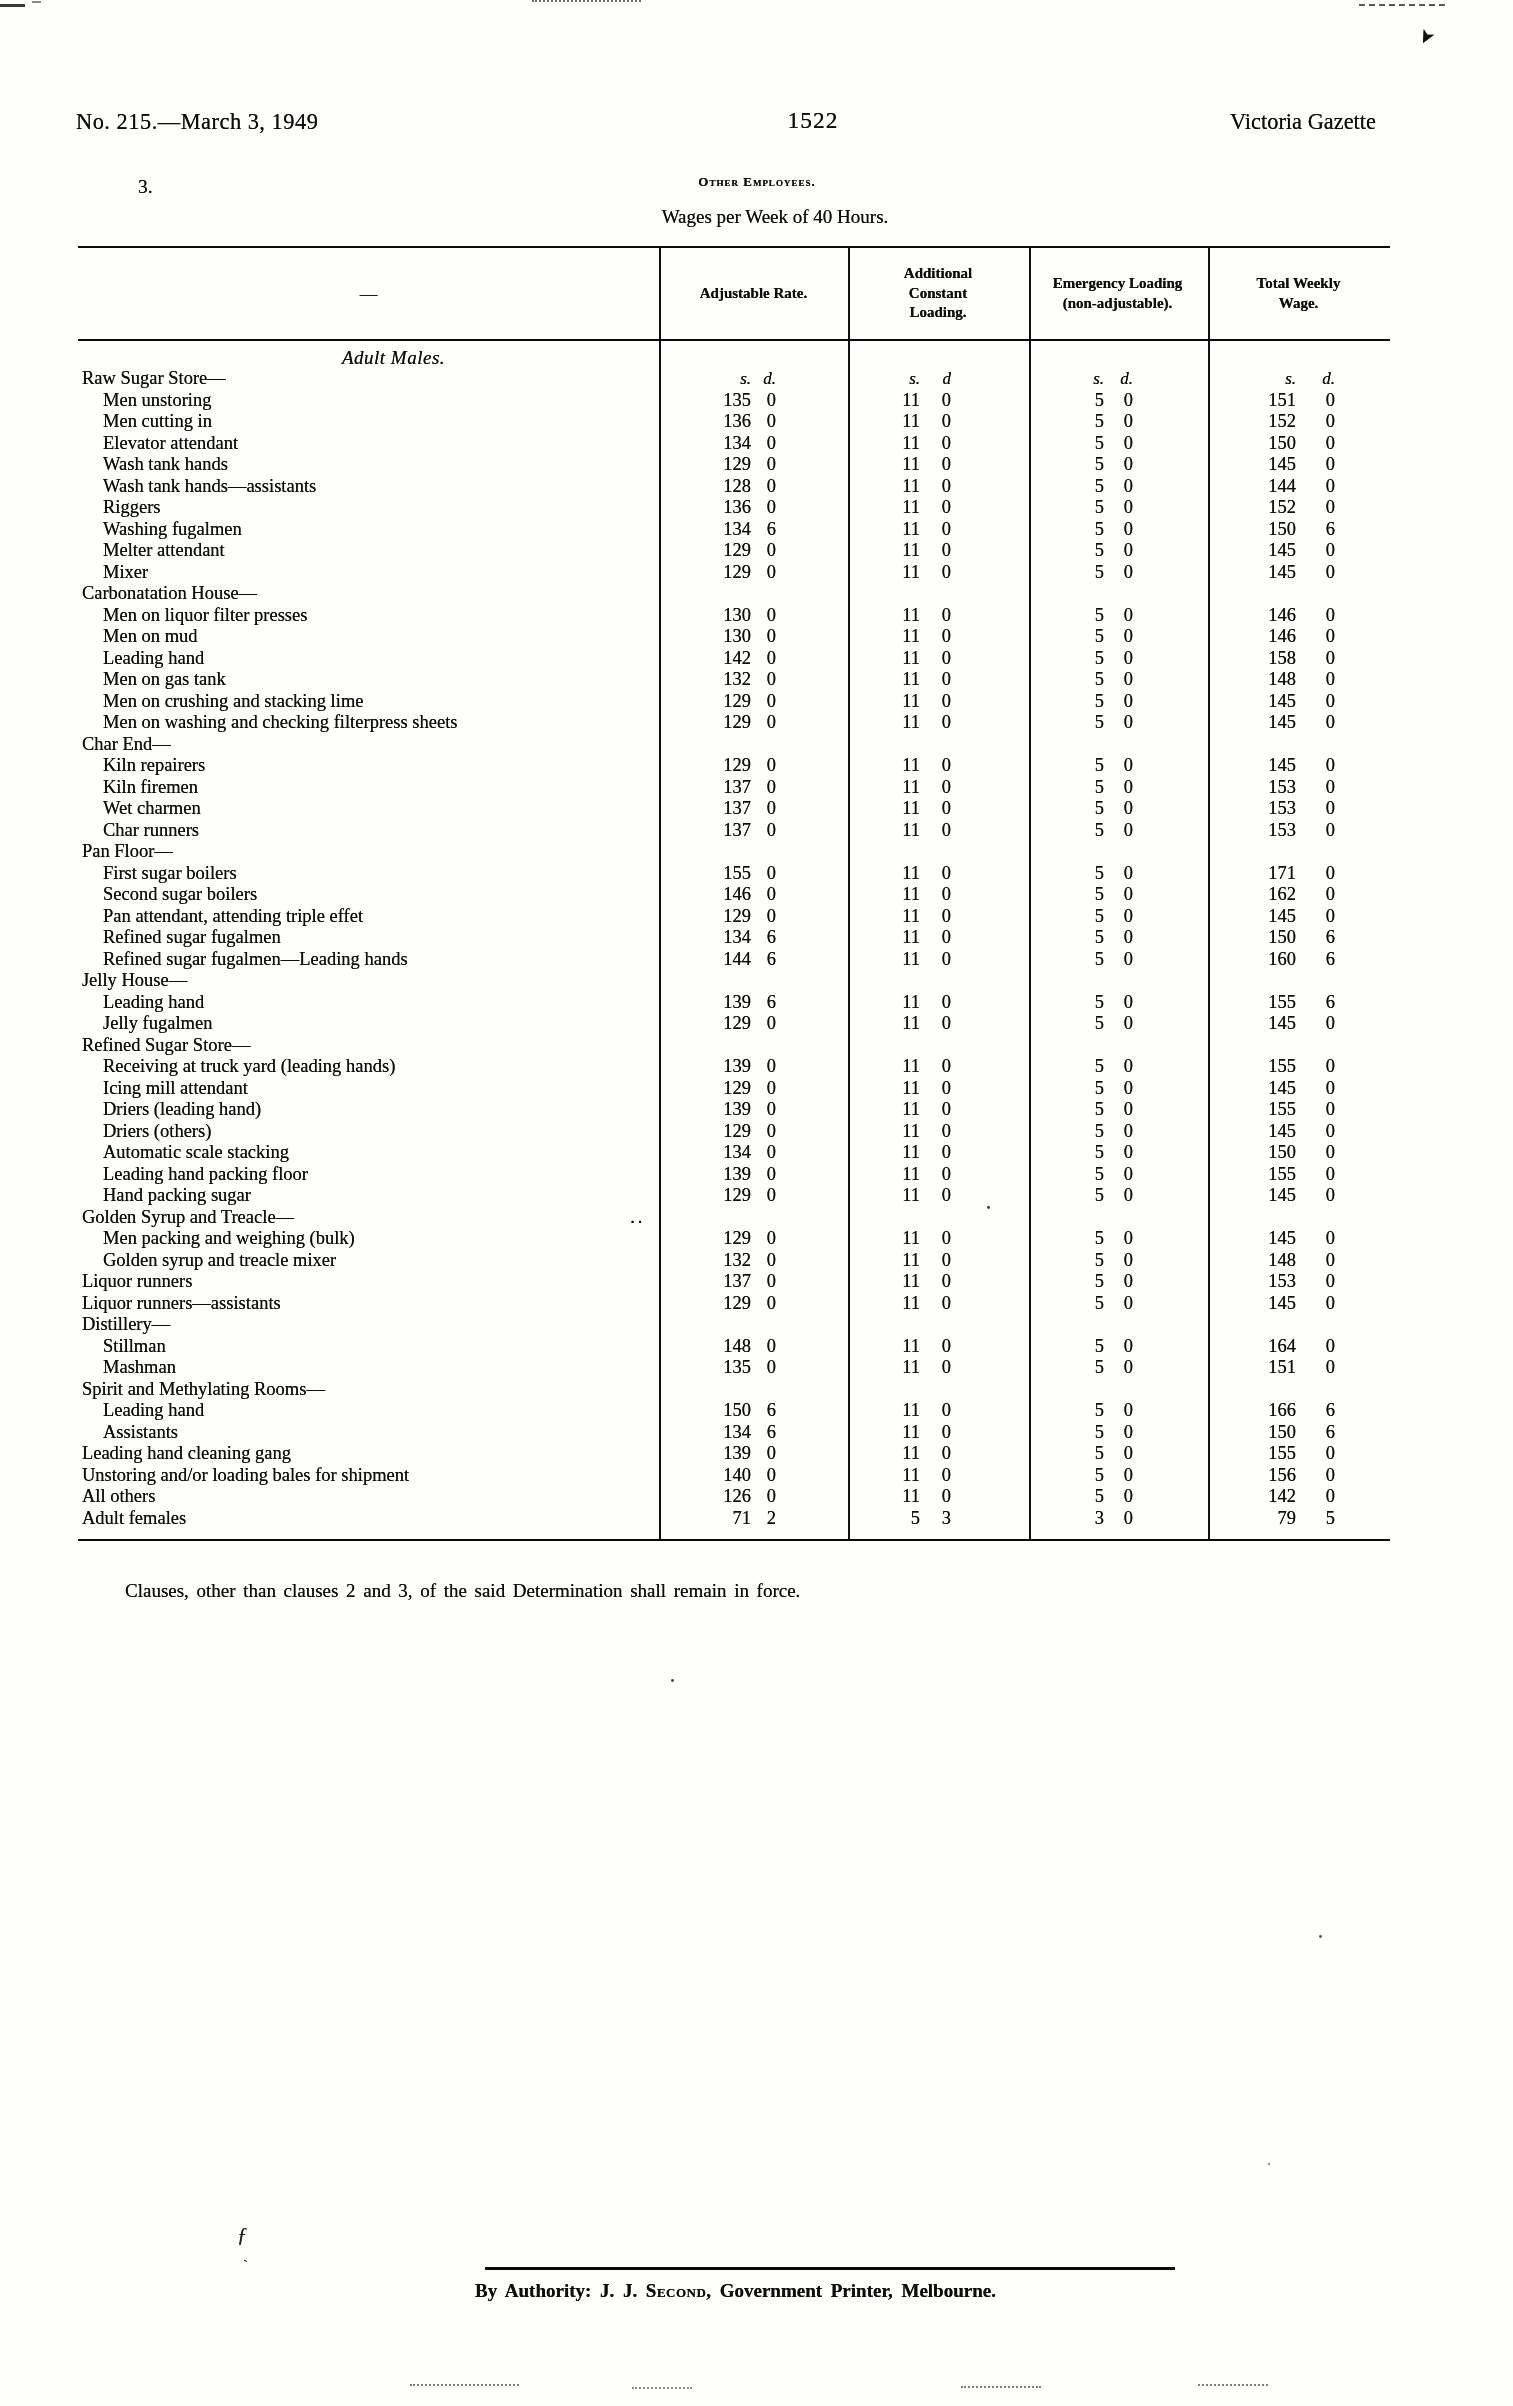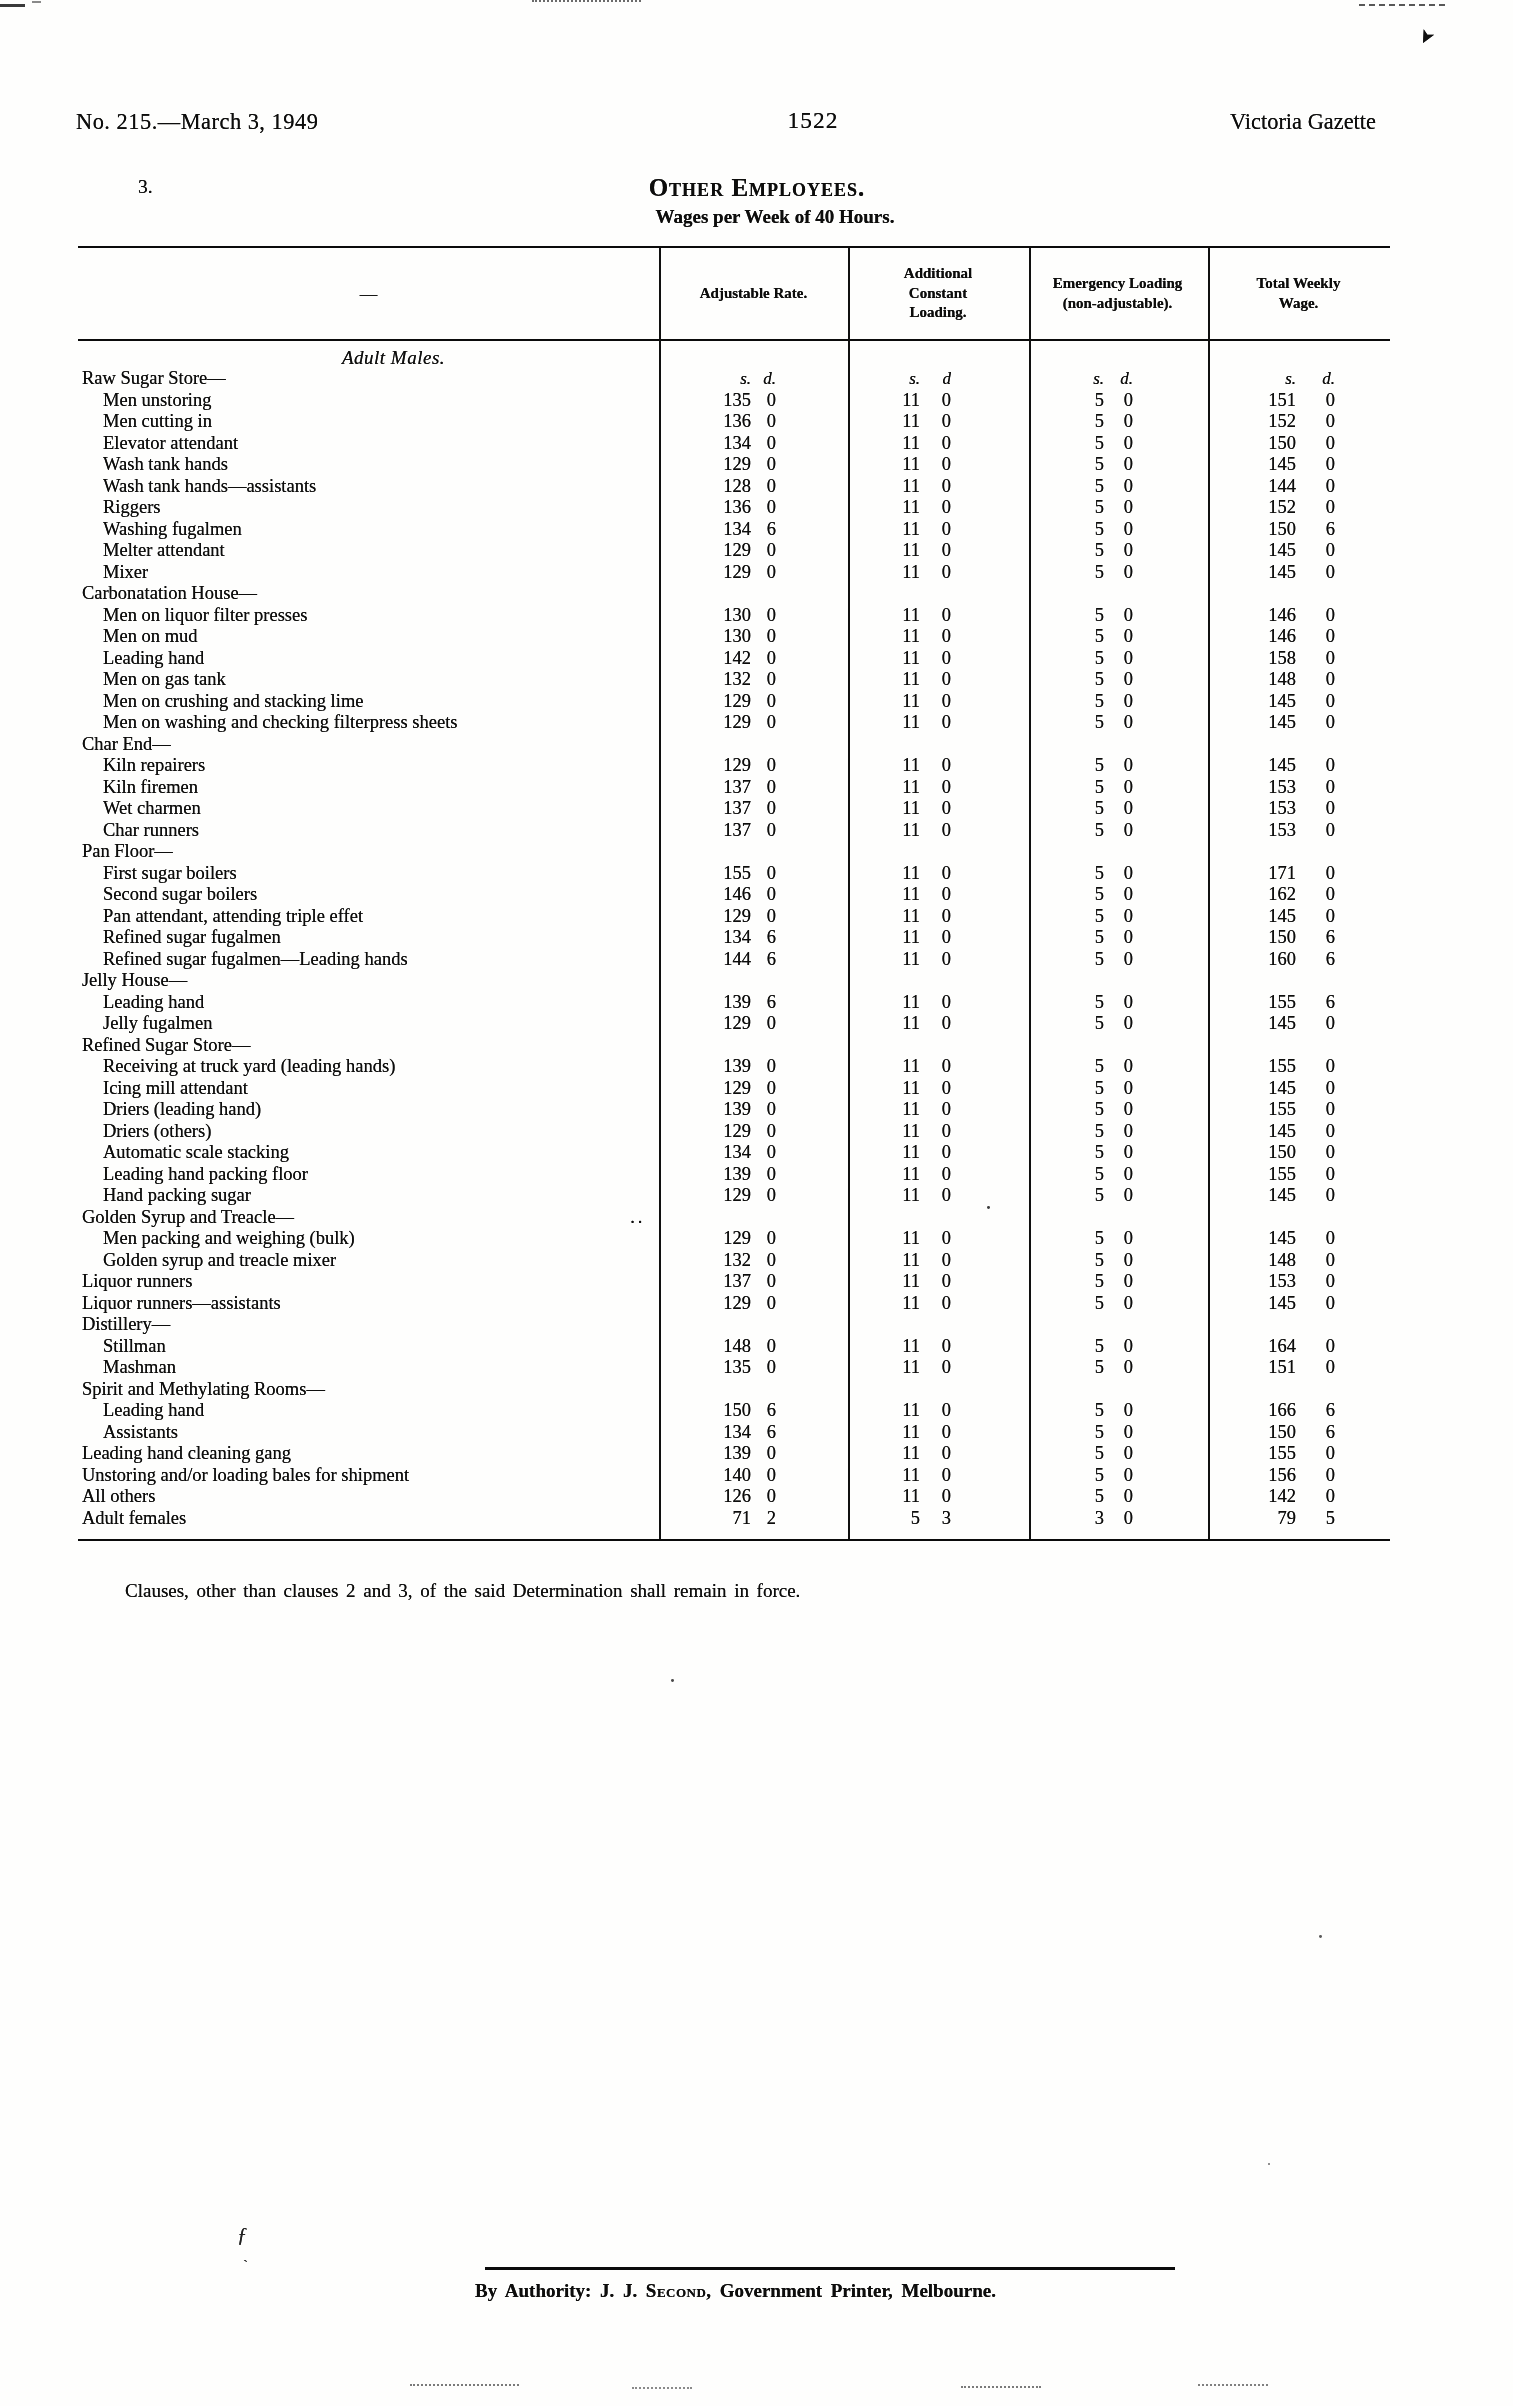--- a/index.html
+++ b/index.html
@@ -11,23 +11,23 @@
   .ink{text-shadow:0 0 0.4px rgba(10,10,10,.85);}
 
   
   .masthead{position:absolute;top:109px;left:76px;right:138px;height:33px;font-size:22.4px;}
   .mast-left{position:absolute;left:0;top:0;letter-spacing:0.5px;}
   .mast-center{position:absolute;left:620px;top:-2px;width:234px;text-align:center;font-size:23.4px;letter-spacing:1px;}
   .mast-right{position:absolute;right:0;top:0;}
 
   .clause-no{position:absolute;left:138px;top:176px;font-size:19.5px;}
   .doc-title{position:absolute;left:0;right:0;top:174px;text-align:center;
-    font-variant:small-caps;font-weight:bold;font-size:25px;letter-spacing:1px;}
+    font-variant:small-caps;font-weight:bold;font-size:13px;letter-spacing:1px;}
   .doc-subtitle{position:absolute;left:0;right:0;top:206px;text-align:center;
-    font-weight:bold;font-size:19px;margin-left:36px;}
+    font-weight:normal;font-size:19px;margin-left:36px;}
 
   
   .wage-table{position:absolute;left:78px;top:246px;width:1312px;
     border-top:2.9px solid #0b0b0b;border-bottom:2.9px solid #0b0b0b;}
   .vline{position:absolute;top:0;bottom:0;width:2px;background:#101010;}
   .vl1{left:581px}.vl2{left:770px}.vl3{left:951px}.vl4{left:1130px}
 
   .thead{display:grid;grid-template-columns:581px 189px 180px 179px 1fr;
     height:91px;border-bottom:2px solid #0b0b0b;}
   .th{display:flex;align-items:center;justify-content:center;text-align:center;

